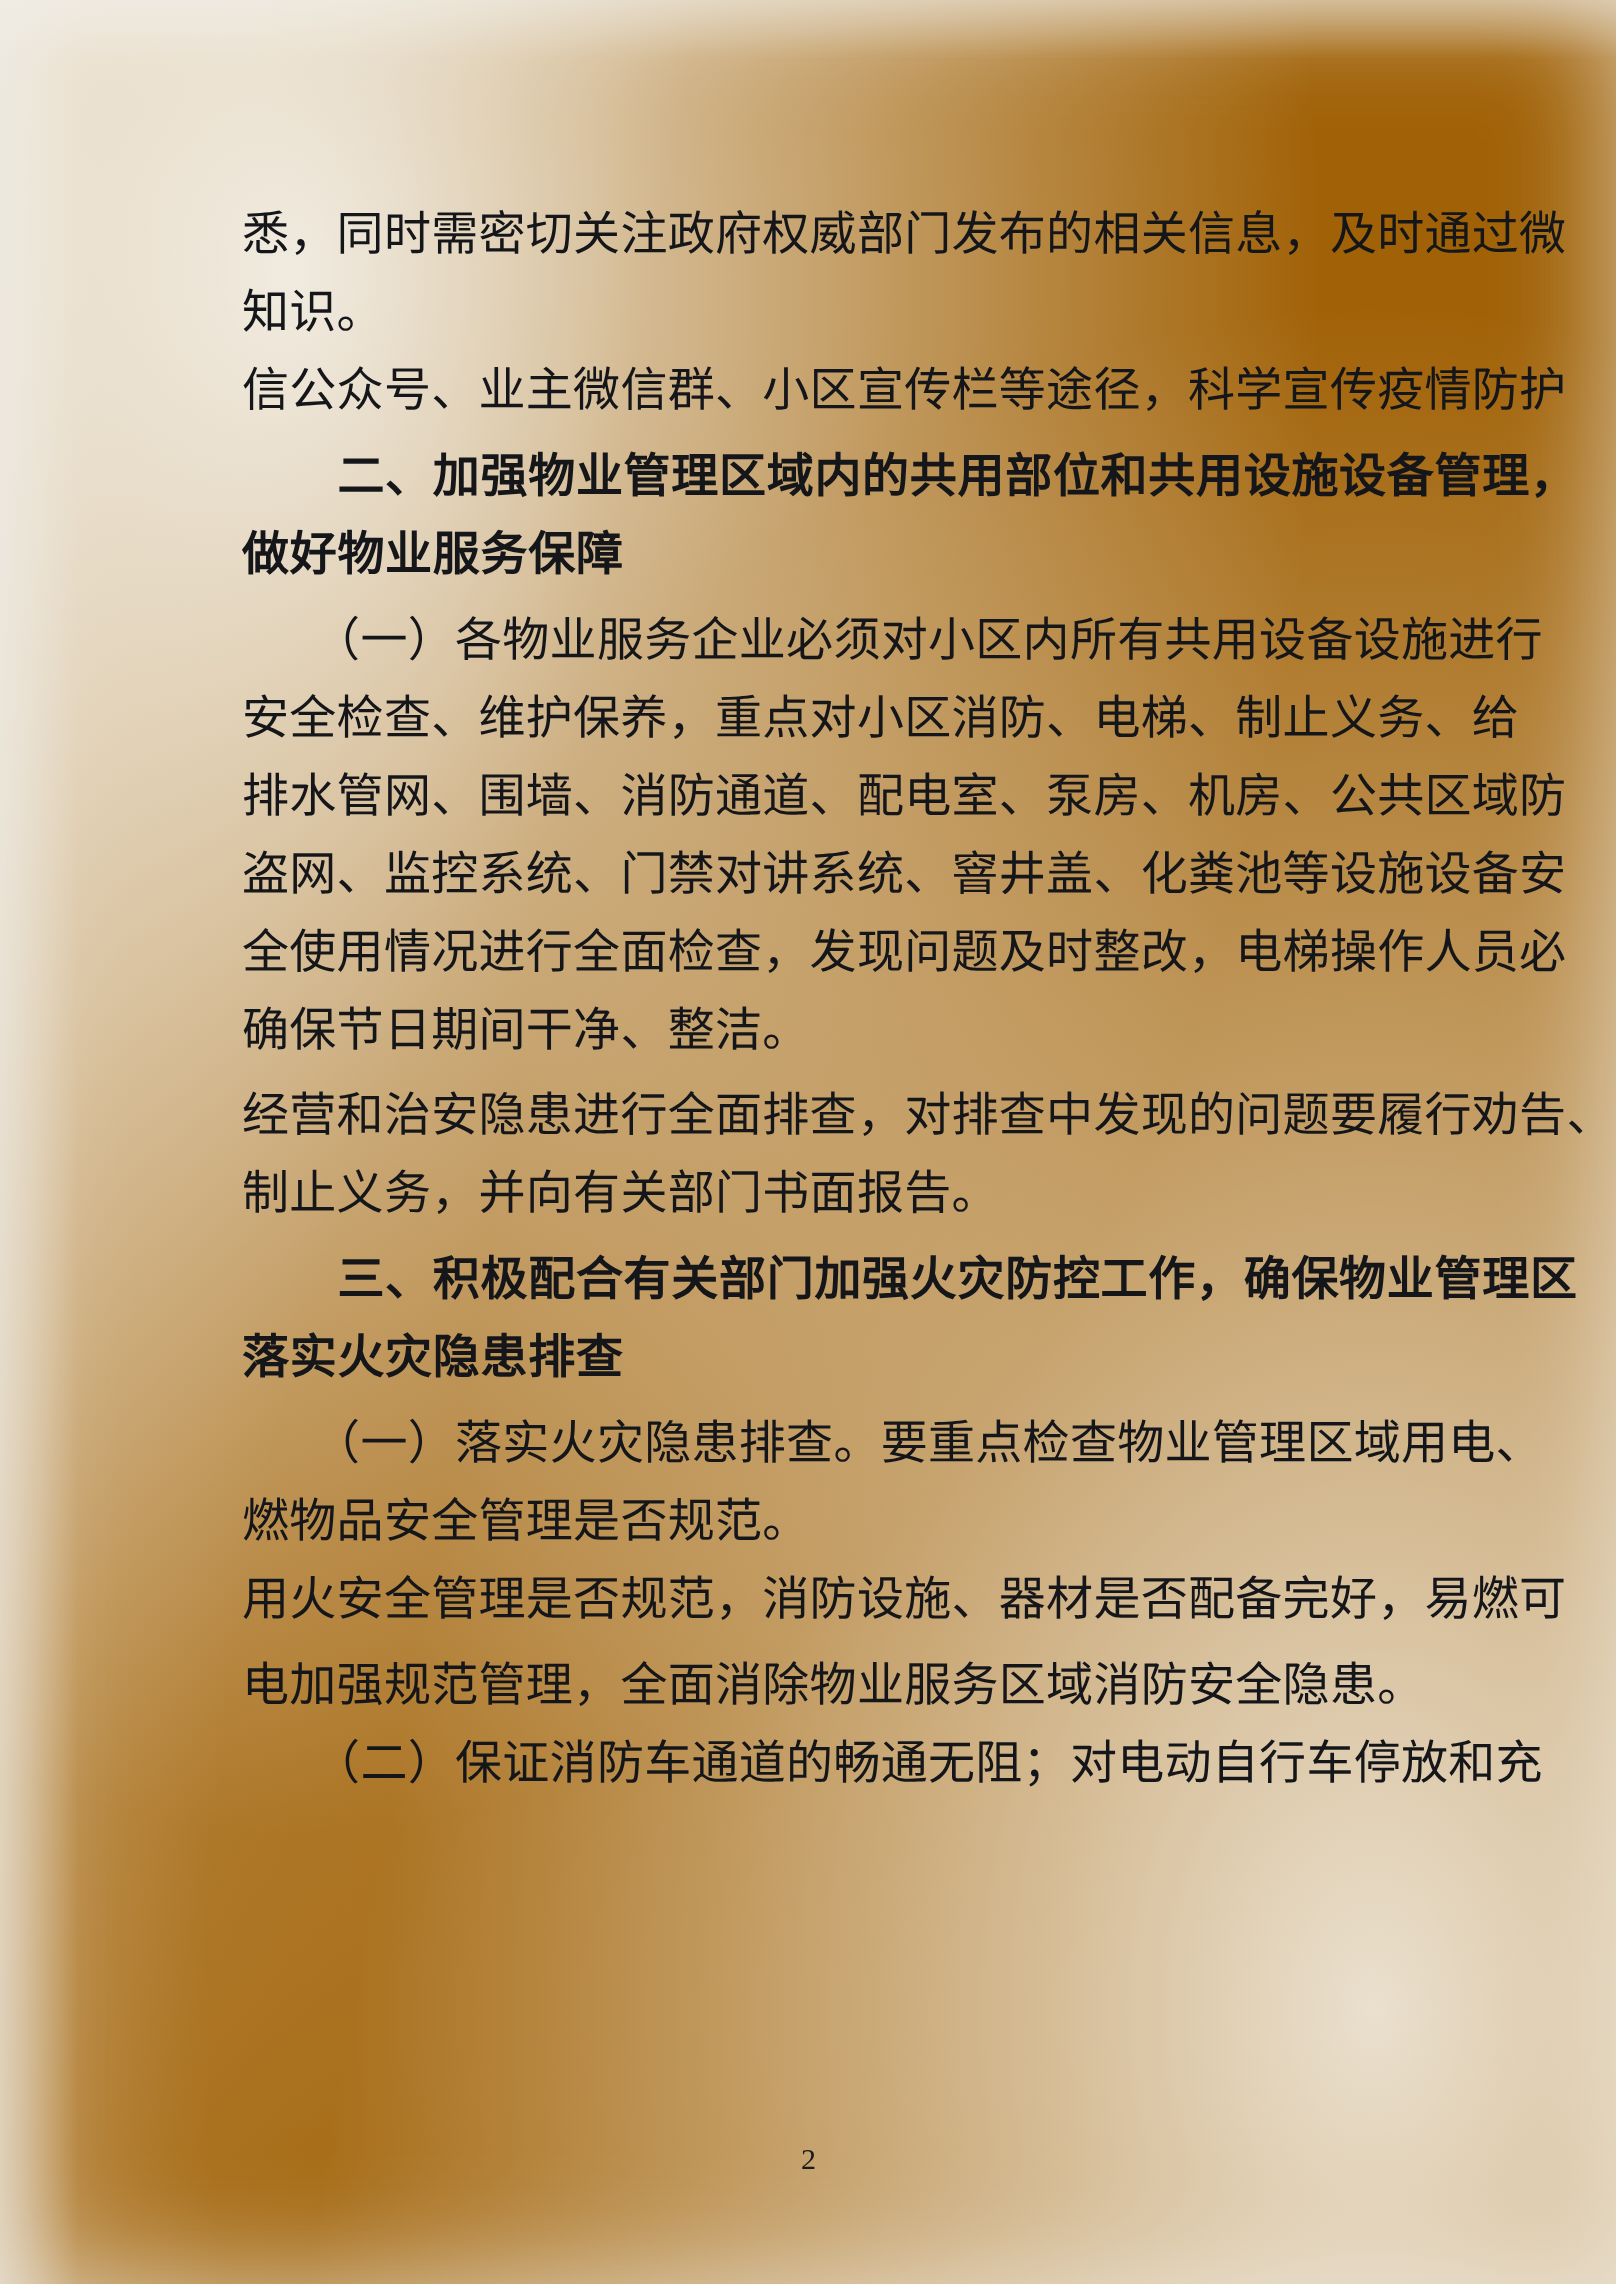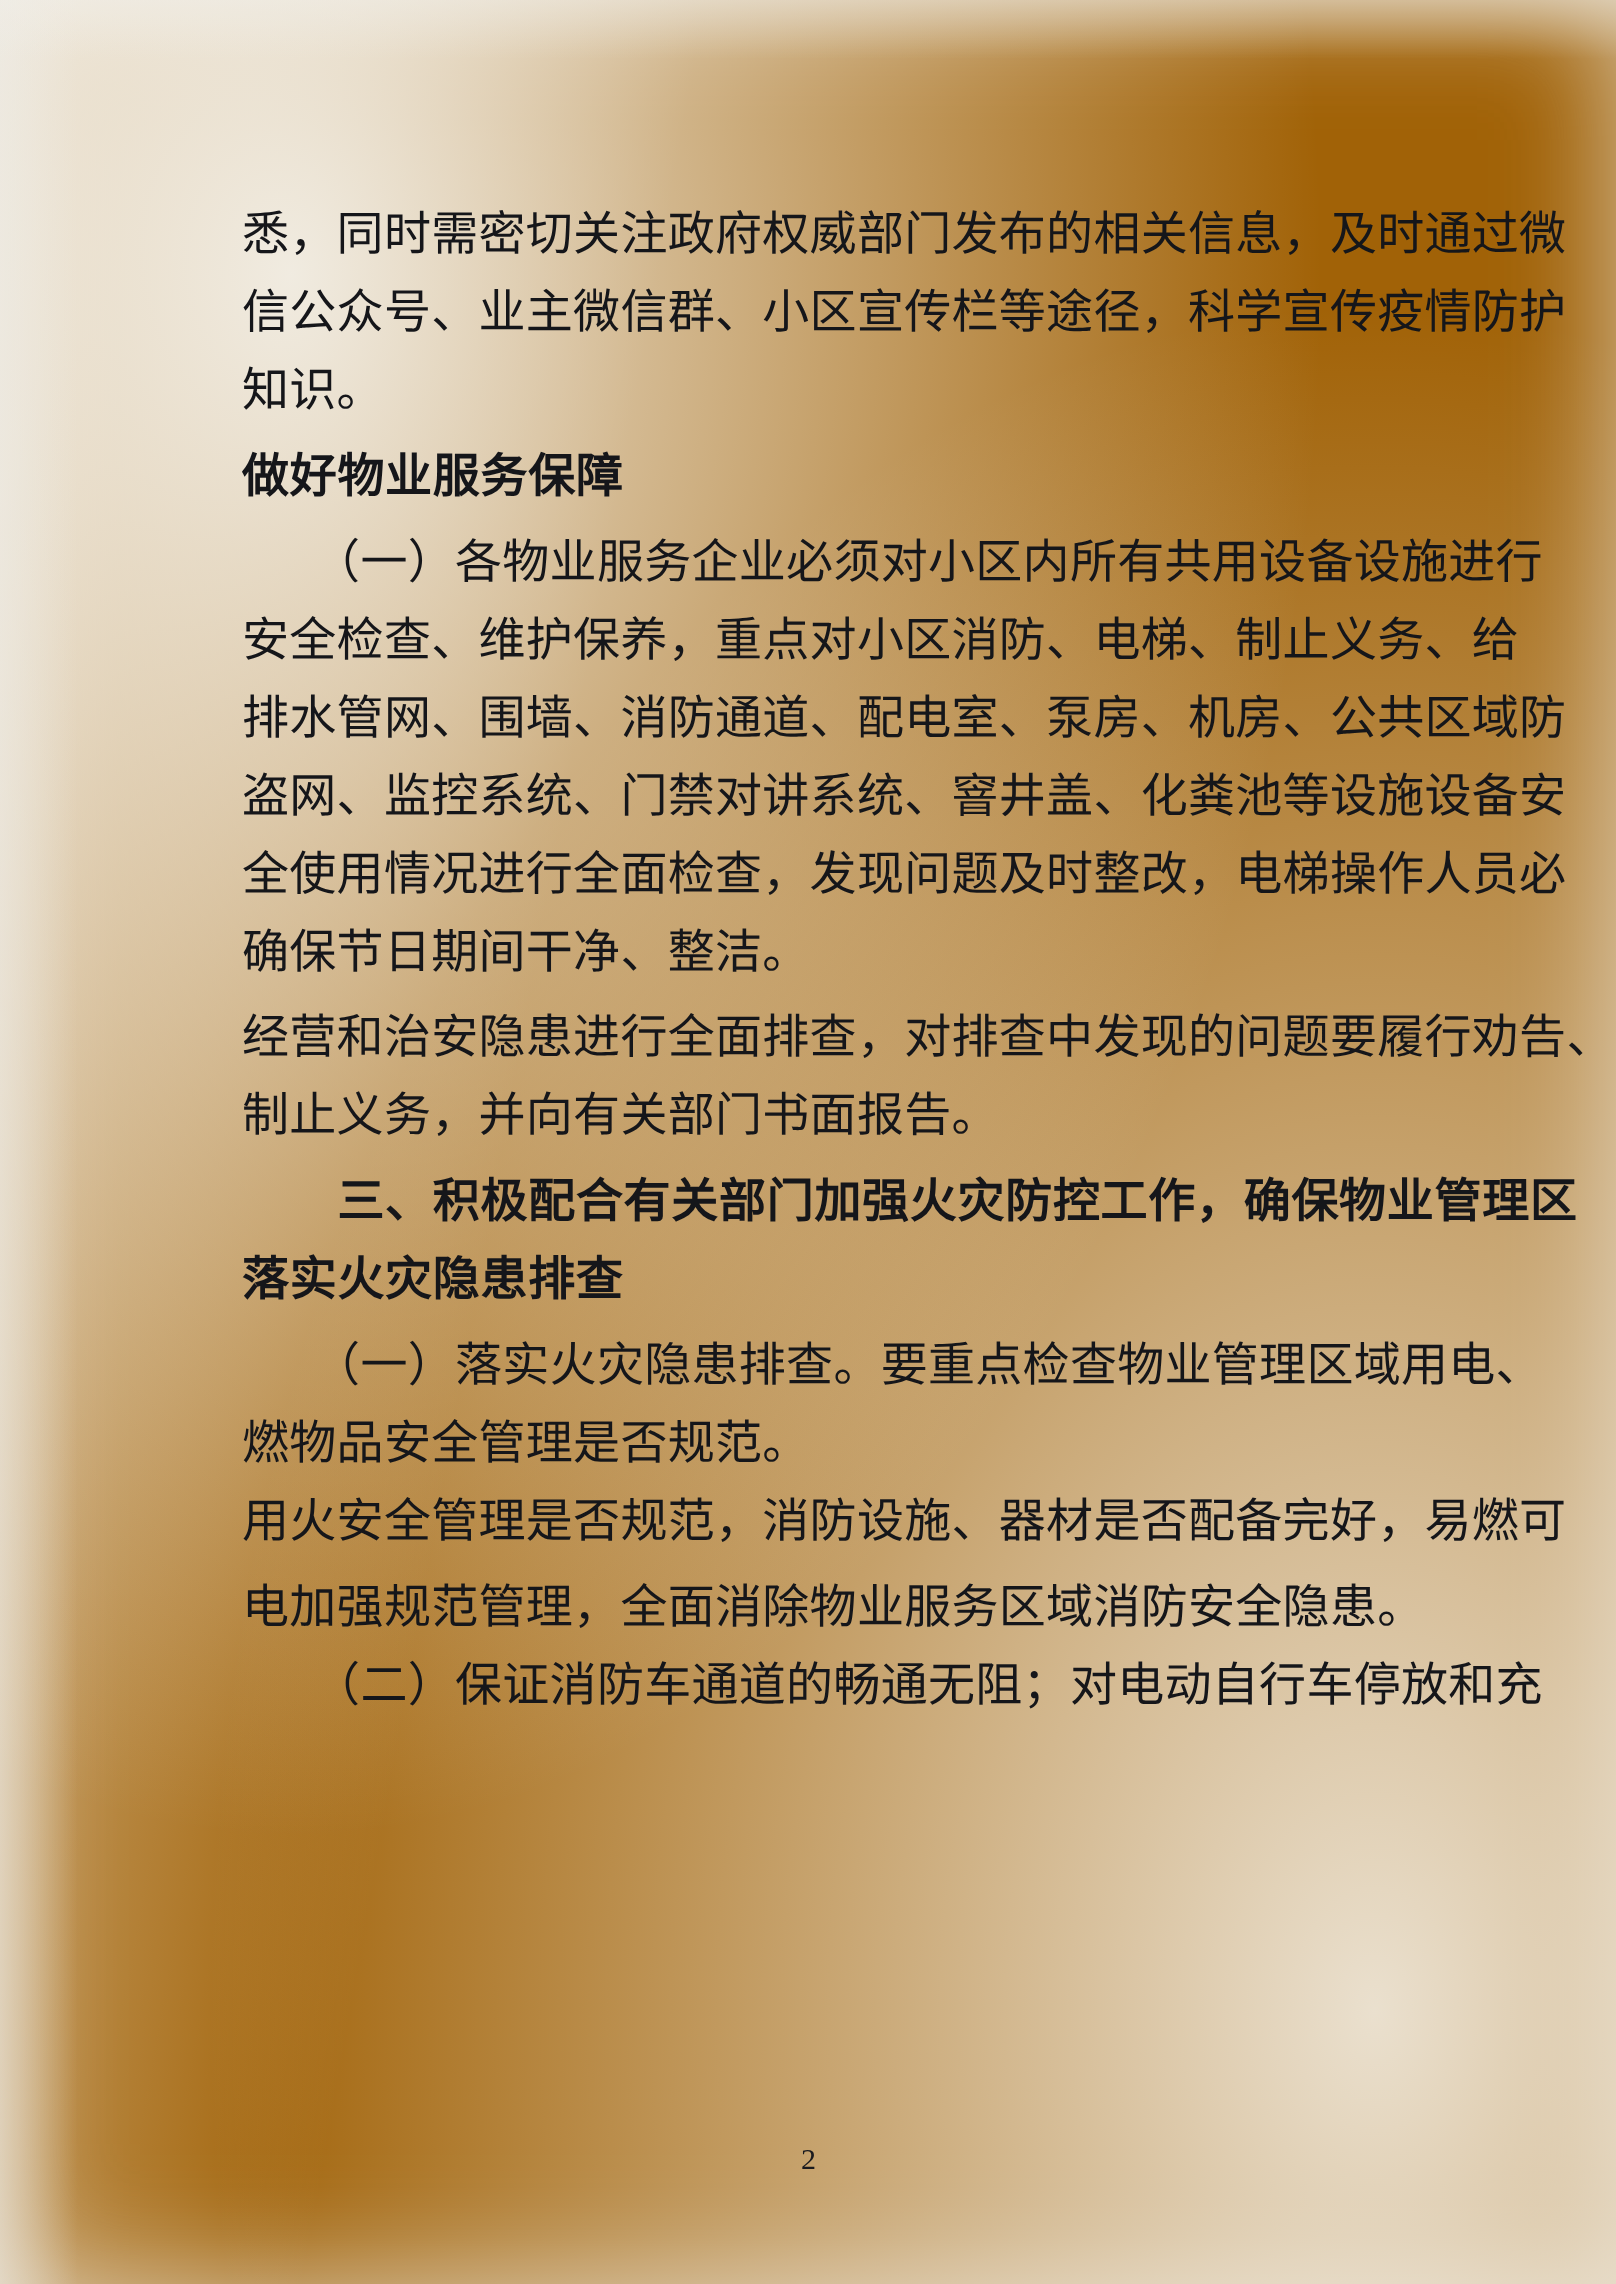--- a/index.html
+++ b/index.html
@@ -99,24 +99,25 @@
 
 <div class="page">
 
   <div class="scan-tint"></div>
   <div class="scan-edge-left"></div>
   <div class="scan-edge-top"></div>
 
   <div class="content" id="content">
       <div class="block">
         <div class="line body">悉，同时需密切关注政府权威部门发布的相关信息，及时通过微</div>
+        <div class="line body">知识。</div>
         <div class="line body">信公众号、业主微信群、小区宣传栏等途径，科学宣传疫情防护</div>
-        <div class="line body">知识。</div>
       </div>
       <div class="block gap-before">
+        <div class="line heading">　　二、加强物业管理区域内的共用部位和共用设施设备管理，</div>
         <div class="line heading">做好物业服务保障</div>
       </div>
       <div class="block gap-before">
         <div class="line body">　　（一）各物业服务企业必须对小区内所有共用设备设施进行</div>
         <div class="line body">安全检查、维护保养，重点对小区消防、电梯、制止义务、给</div>
         <div class="line body">排水管网、围墙、消防通道、配电室、泵房、机房、公共区域防</div>
         <div class="line body">盗网、监控系统、门禁对讲系统、窨井盖、化粪池等设施设备安</div>
         <div class="line body">全使用情况进行全面检查，发现问题及时整改，电梯操作人员必</div>
         <div class="line body">确保节日期间干净、整洁。</div>
       </div>

